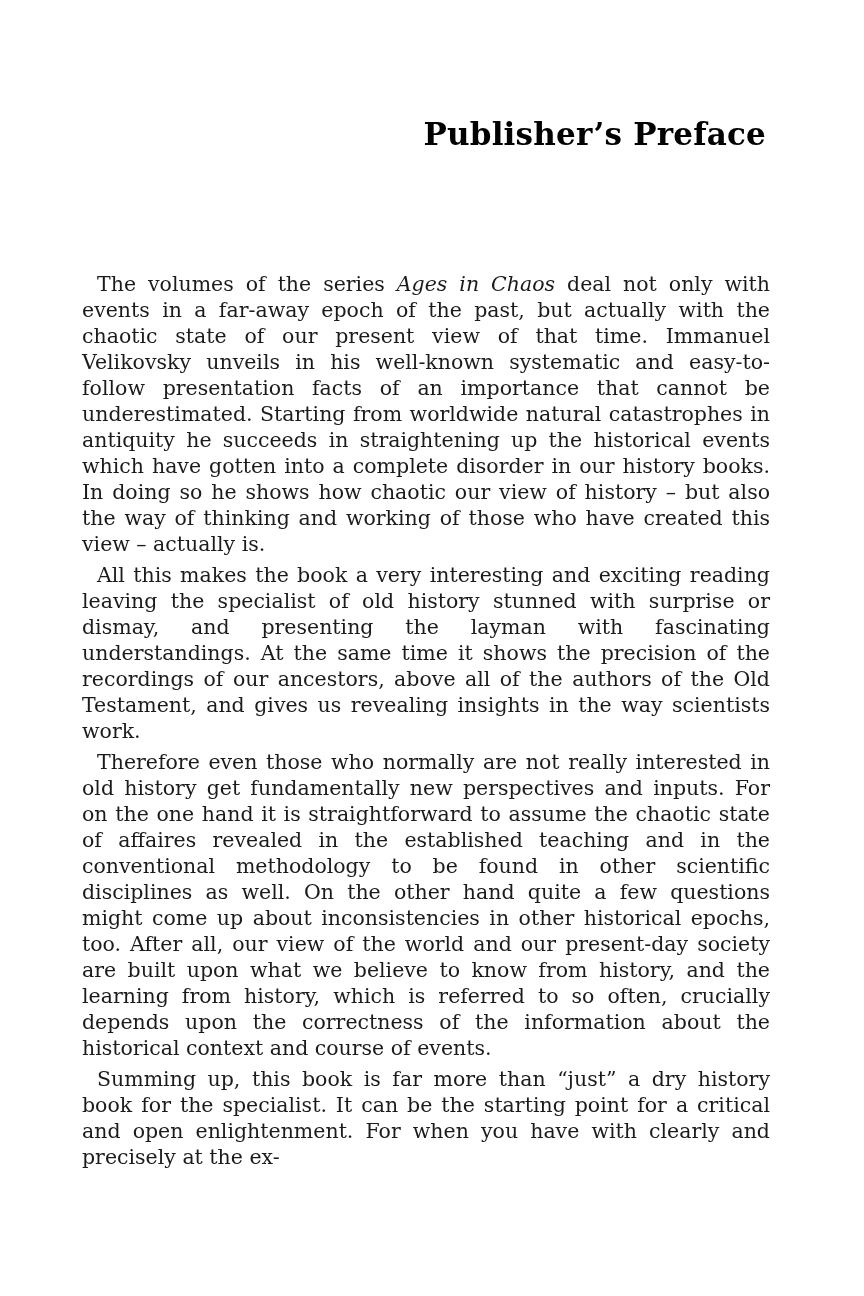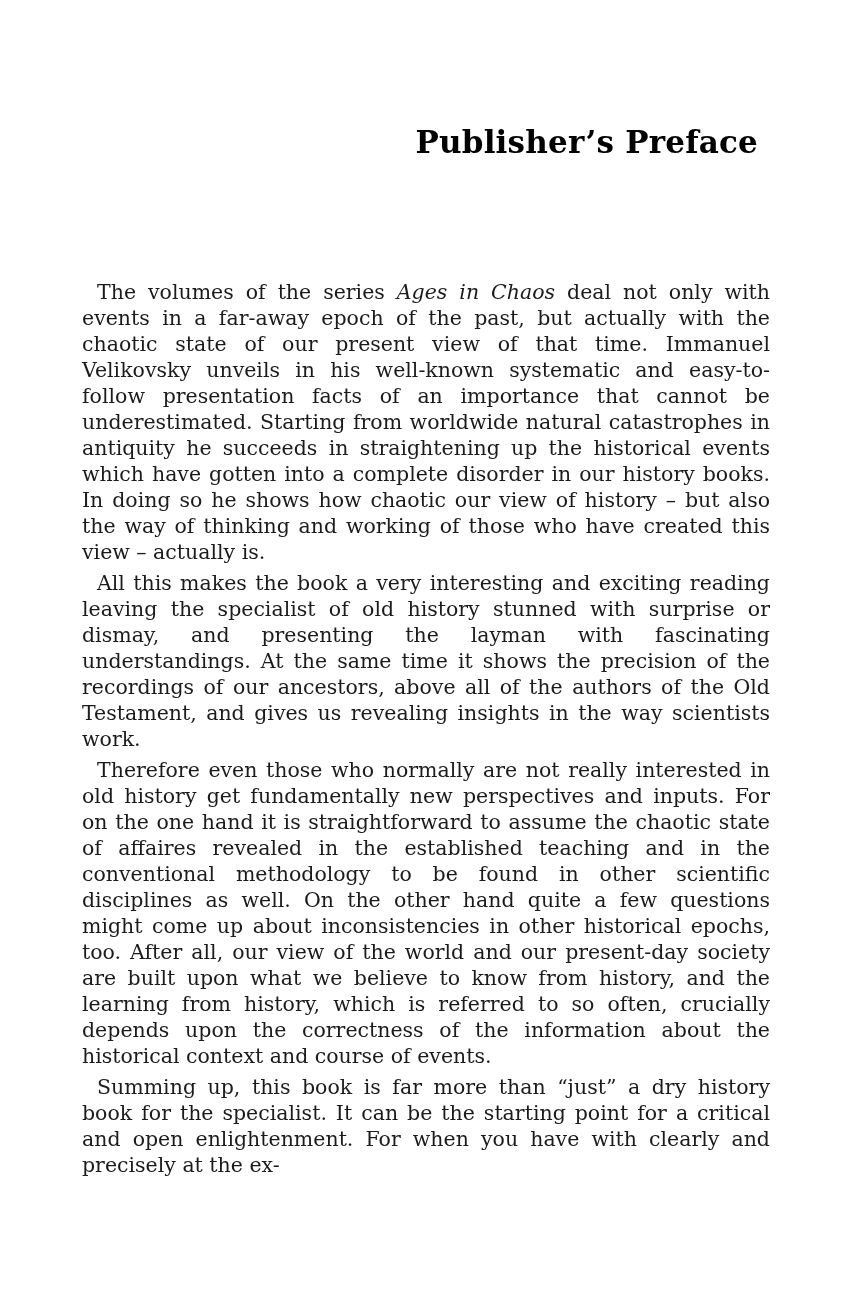--- a/index.html
+++ b/index.html
@@ -12,21 +12,21 @@
     width: 864px;
     height: 1296px;
     background: #ffffff;
     box-sizing: border-box;
     padding: 0 94px 0 82px;
     font-family: "DejaVu Serif", "Liberation Serif", serif;
     color: #1b1b1b;
     overflow: hidden;
   }
   .page-title {
-    margin: 12px;
+    margin: 4px;
     padding-top: 112px;
     text-align: right;
     font-size: 31px;
     line-height: 1.2;
     font-weight: bold;
     color: #000000;
     letter-spacing: 0.2px;
   }
   .page-body {
     margin-top: 118px;

